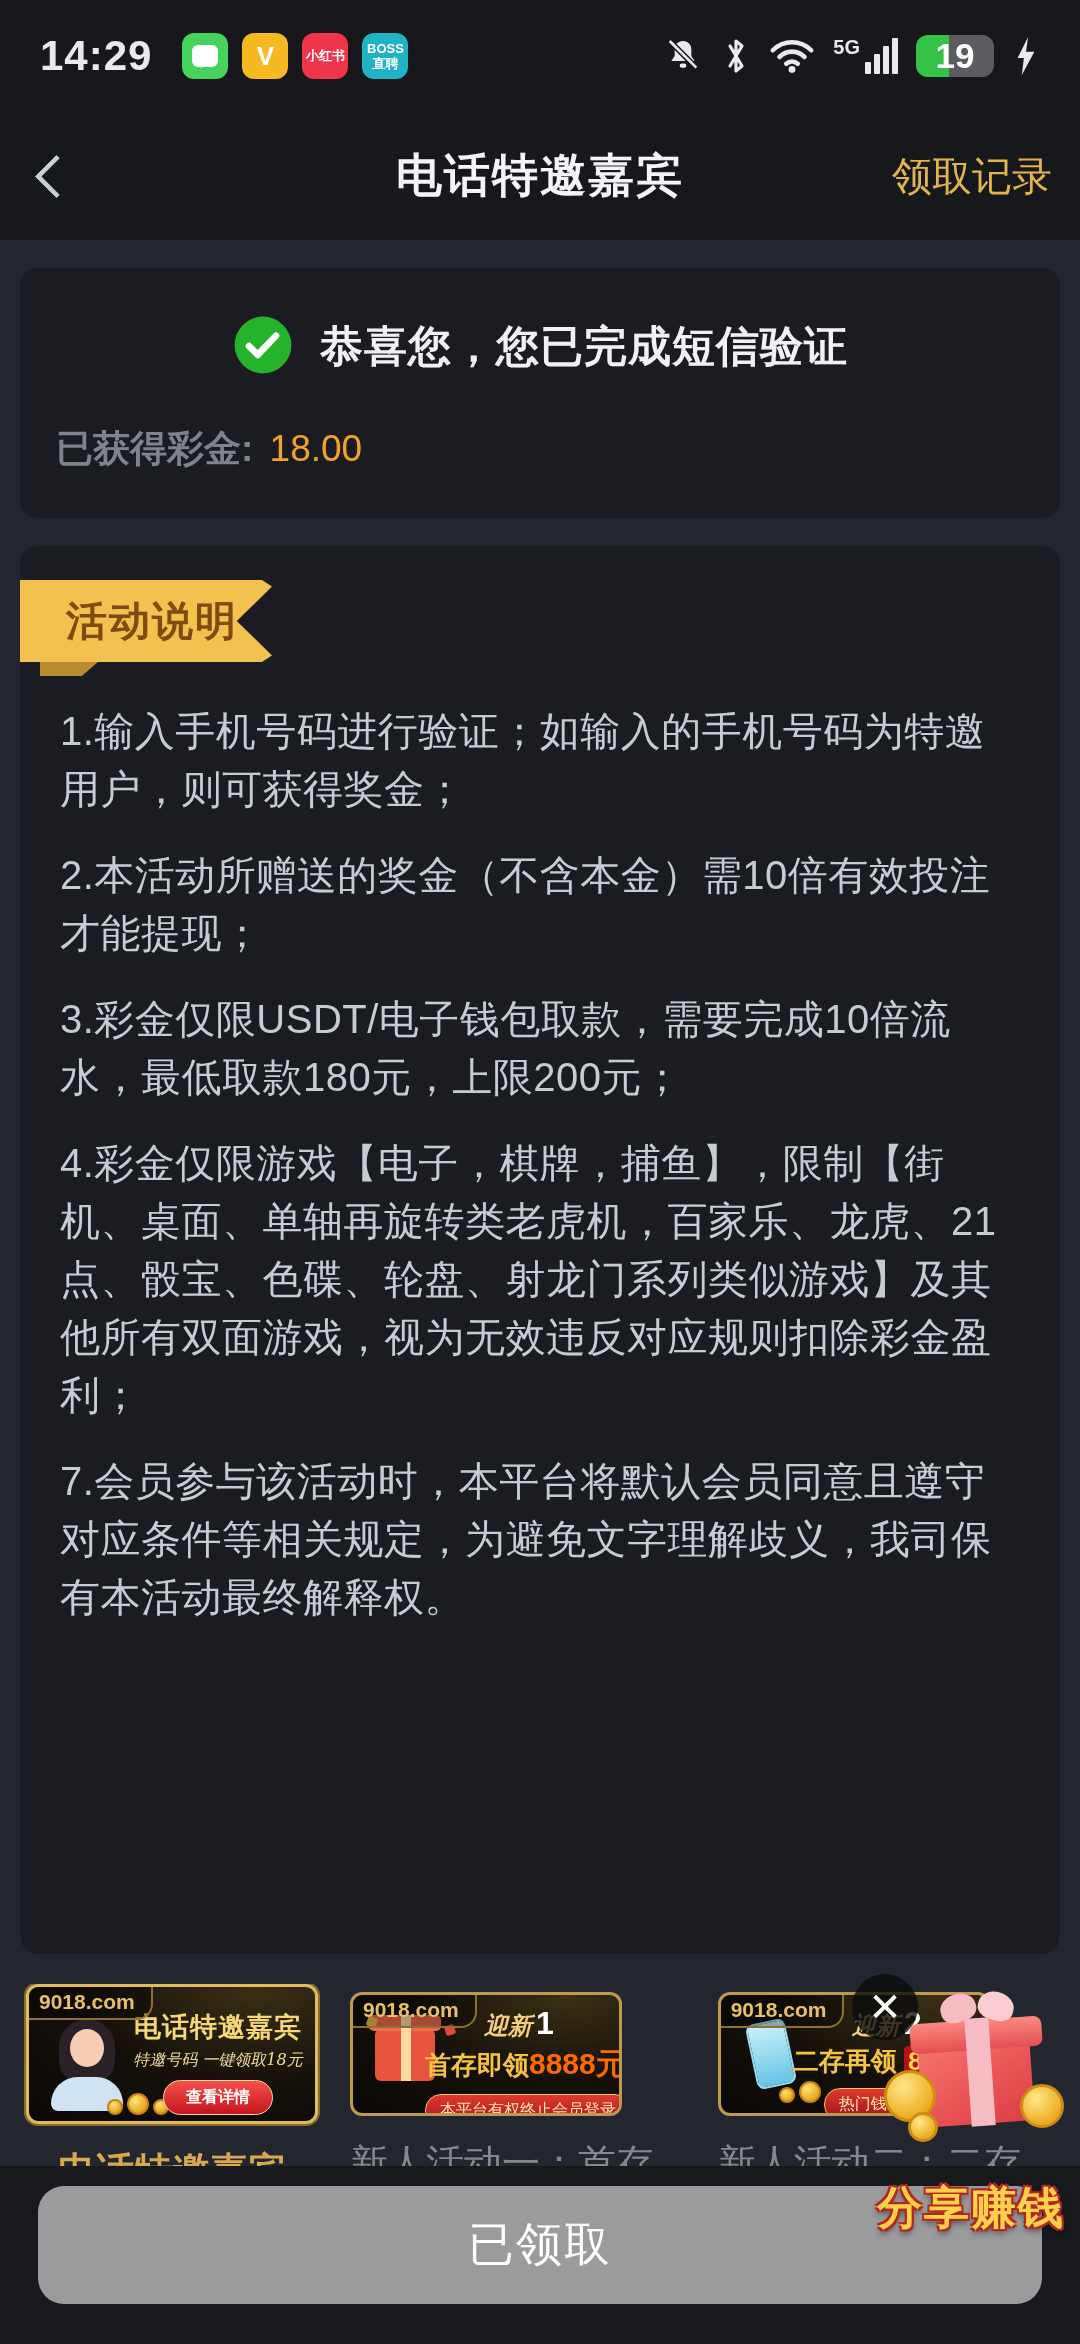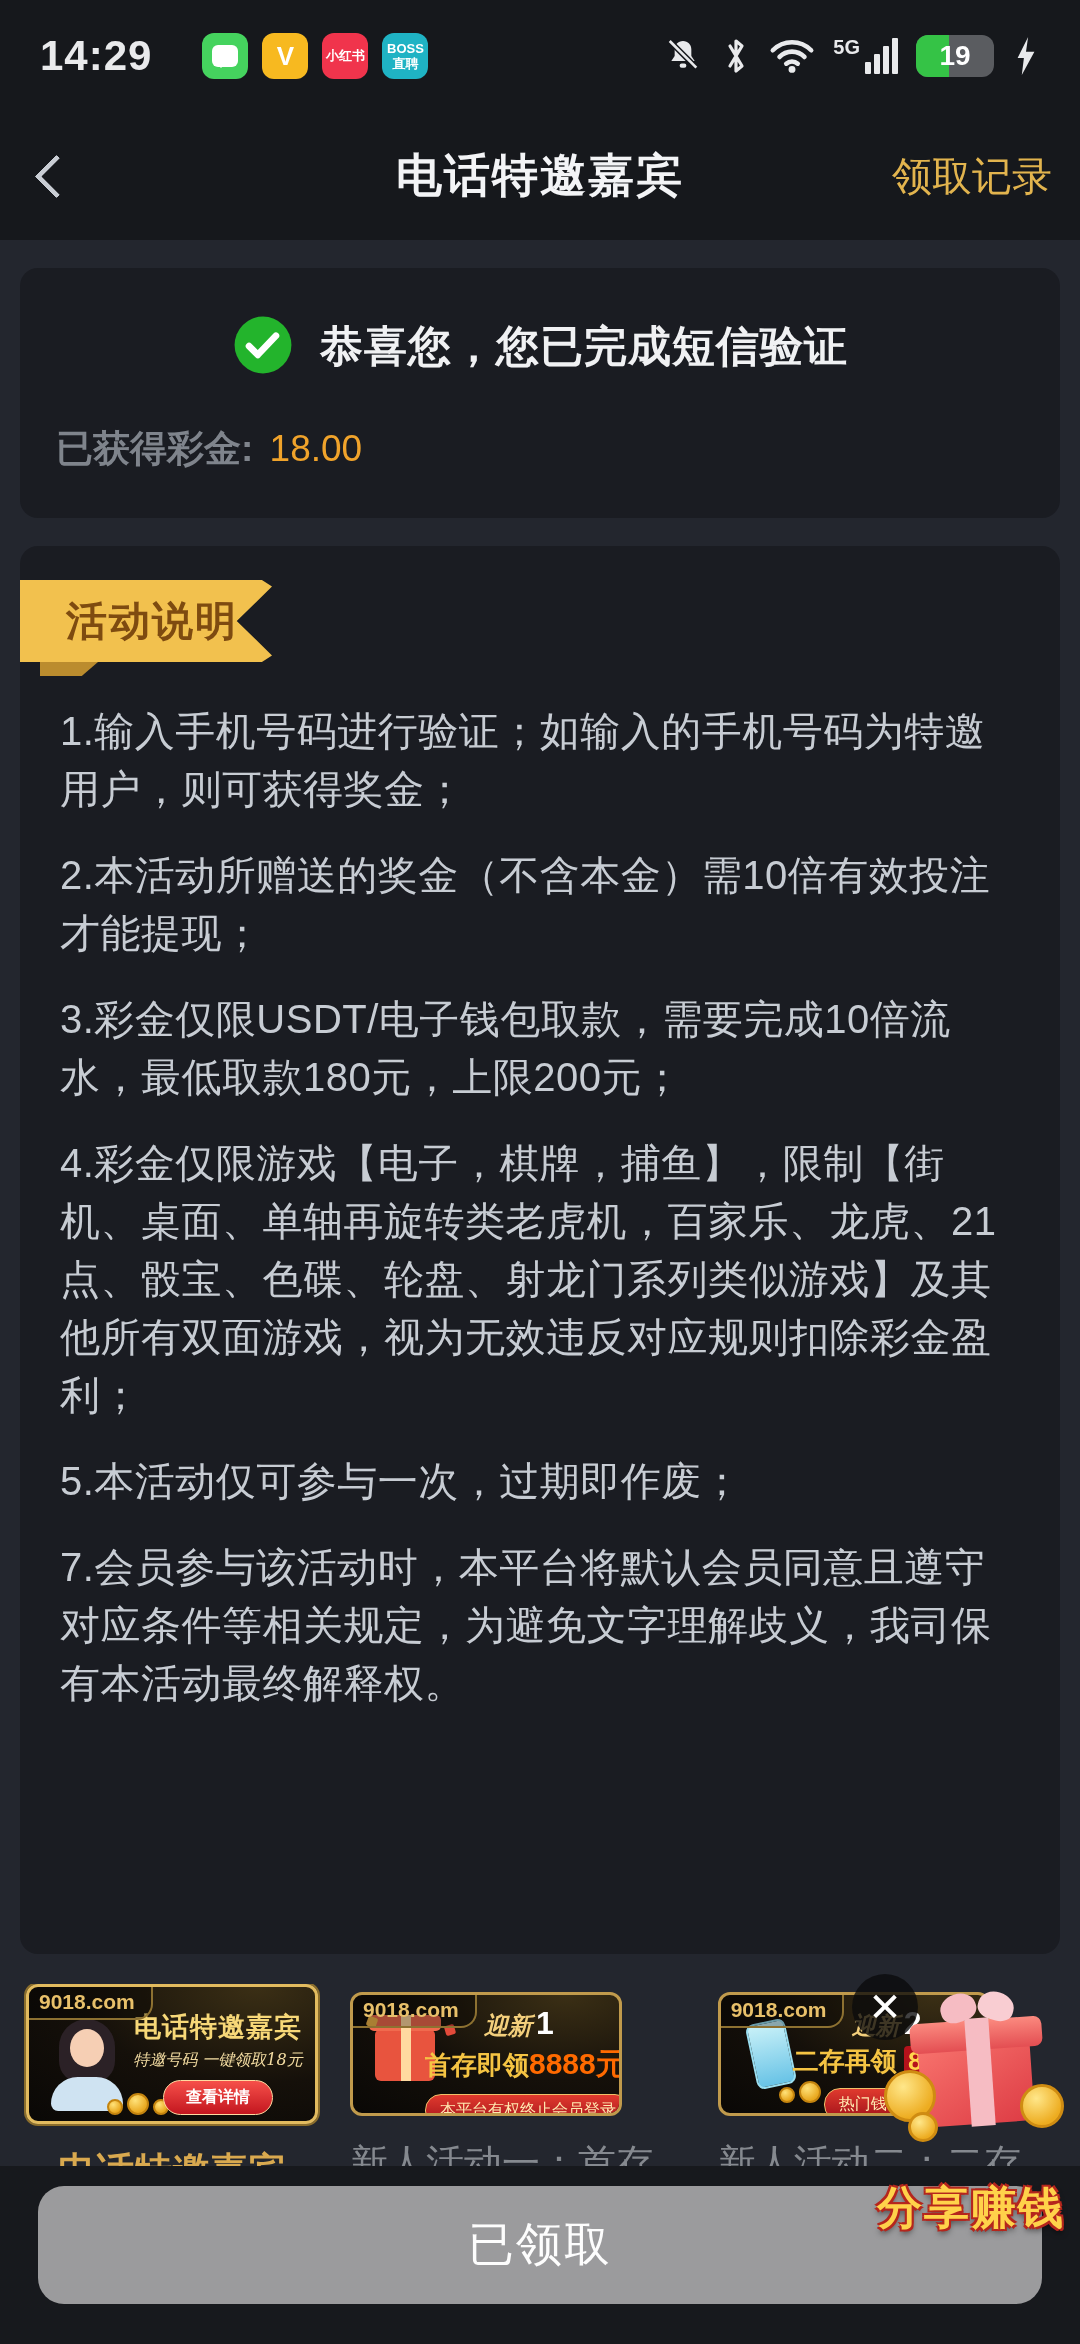--- a/index.html
+++ b/index.html
@@ -2,39 +2,39 @@
 <html><head>
 <meta charset="utf-8">
 <style>
   html,body{margin:0;padding:0;}
   body{
     width:1080px;height:2344px;overflow:hidden;position:relative;
     background:#23262e;font-family:"Liberation Sans","DejaVu Sans",sans-serif;
     -webkit-font-smoothing:antialiased;
   }
   
-  .statusbar{height:112px;background:#16181c;display:flex;align-items:center;padding:0 40px;box-sizing:border-box;gap:20px;}
+  .statusbar{height:112px;background:#16181c;display:flex;align-items:center;padding:0 40px;box-sizing:border-box;}
   .time{color:#e9eaec;font-size:42px;font-weight:700;letter-spacing:1px;}
   .appbadges{display:flex;gap:14px;margin-left:30px;align-items:center;}
   .badge{width:46px;height:46px;border-radius:12px;display:flex;align-items:center;justify-content:center;color:#fff;font-weight:700;text-align:center;}
   .badge.msg{background:#45d35e;}
   .badge.msg .bubble{width:26px;height:22px;background:#fff;border-radius:6px;position:relative;}
   .badge.msg .bubble:after{content:"";position:absolute;left:4px;bottom:-6px;border:5px solid transparent;border-top-color:#fff;}
   .badge.vpn{background:#f7b920;}
   .badge.vpn span{color:#fff;font-size:26px;font-weight:800;}
   .badge.xhs{background:#f0344c;font-size:13px;line-height:14px;}
   .badge.boss{background:#1fb3c4;font-size:13px;line-height:15px;white-space:pre-line;}
   .sb-right{margin-left:auto;display:flex;align-items:center;gap:18px;}
   .sb-right svg{display:block;}
   .sig{display:flex;align-items:flex-end;gap:3px;}
   .sig .fiveg{color:#e9eaec;font-size:20px;font-weight:700;margin-right:2px;line-height:18px;align-self:flex-start;}
   .sig i{display:block;width:6px;background:#e9eaec;border-radius:1px;}
   .battery{position:relative;width:78px;height:42px;border-radius:12px;background:#5a5c60;overflow:hidden;display:flex;align-items:center;justify-content:center;}
   .battery .fill{position:absolute;left:0;top:0;bottom:0;width:42%;background:#35c346;}
-  .battery .pct{position:relative;color:#fff;font-size:28px;font-weight:700;}
+  .battery .pct{position:relative;color:#fff;font-size:35px;font-weight:700;}
   
   .navbar{height:128px;background:#16181c;position:relative;display:flex;align-items:center;justify-content:center;}
   .back{position:absolute;left:26px;top:50%;transform:translateY(-50%);width:60px;height:60px;display:flex;align-items:center;justify-content:center;}
   .back i{display:block;width:26px;height:26px;border-left:5px solid #c9cdd4;border-bottom:5px solid #c9cdd4;transform:rotate(45deg);border-radius:2px;}
   .navtitle{color:#f3f4f6;font-size:46px;font-weight:700;letter-spacing:2px;}
   .navaction{position:absolute;right:28px;top:50%;transform:translateY(-50%);color:#e2b44e;font-size:40px;}
   
   .content{position:relative;}
   .card{background:#1a1c22;border-radius:18px;margin:28px 20px 0;}
   .success{padding:46px 36px 44px;}
@@ -195,21 +195,20 @@
   </div>
 
   <div class="card rules">
     <div class="ribbon">活动说明</div>
     <div class="ribbon-fold"></div>
     <div class="rule-list">
       <p>1.输入手机号码进行验证；如输入的手机号码为特邀用户，则可获得奖金；</p>
       <p>2.本活动所赠送的奖金（不含本金）需10倍有效投注才能提现；</p>
       <p>3.彩金仅限USDT/电子钱包取款，需要完成10倍流水，最低取款180元，上限200元；</p>
       <p>4.彩金仅限游戏【电子，棋牌，捕鱼】，限制【街机、桌面、单轴再旋转类老虎机，百家乐、龙虎、21点、骰宝、色碟、轮盘、射龙门系列类似游戏】及其他所有双面游戏，视为无效违反对应规则扣除彩金盈利；</p>
-      <p>5.本活动仅可参与一次，过期即作废；</p>
       <p>7.会员参与该活动时，本平台将默认会员同意且遵守对应条件等相关规定，为避免文字理解歧义，我司保有本活动最终解释权。</p>
     </div>
   </div>
 
   <div class="carousel">
 
     <div class="citem active">
       <div class="banner">
         <span class="site">9018.com</span>
         <div class="avatar">

